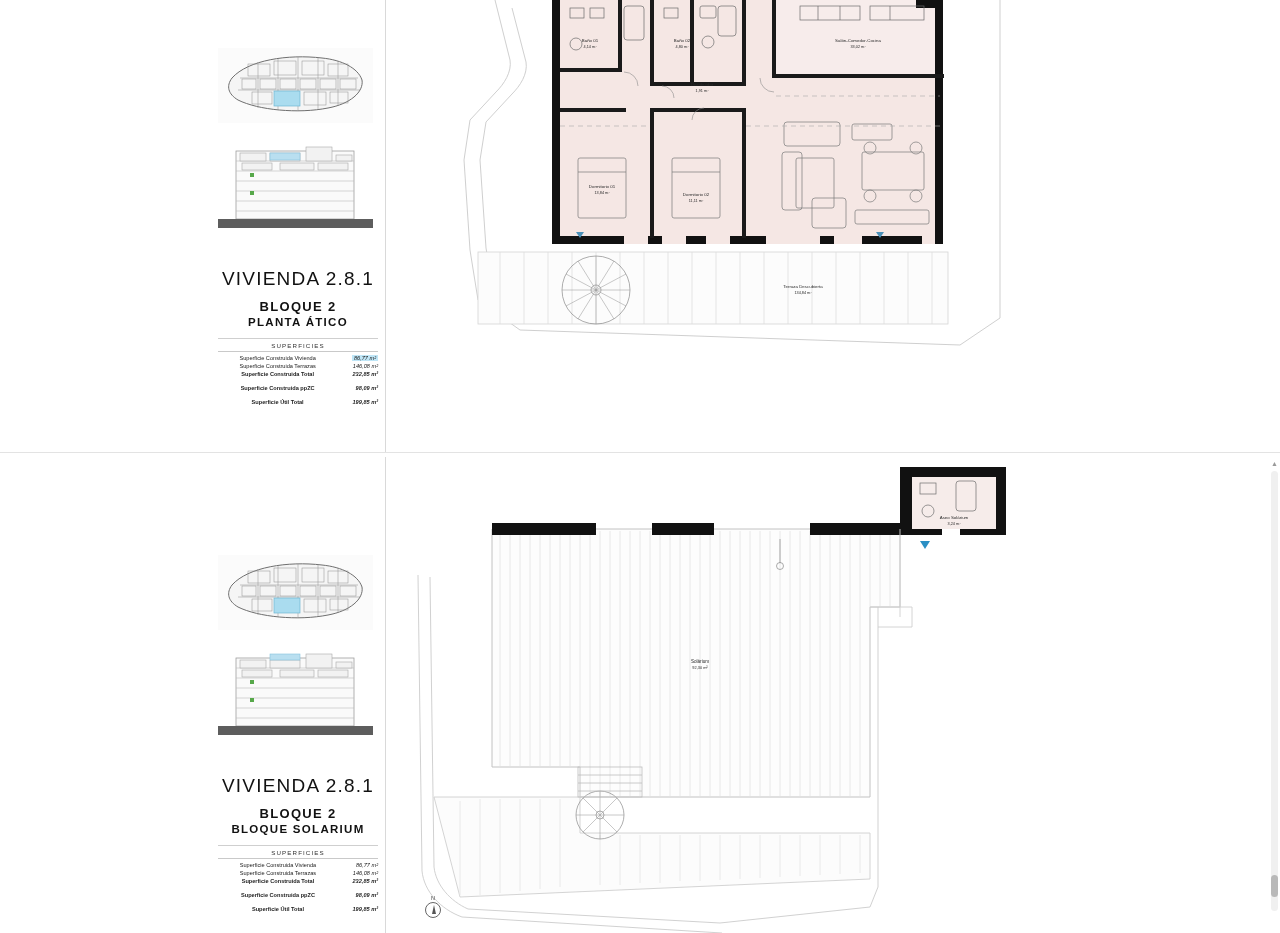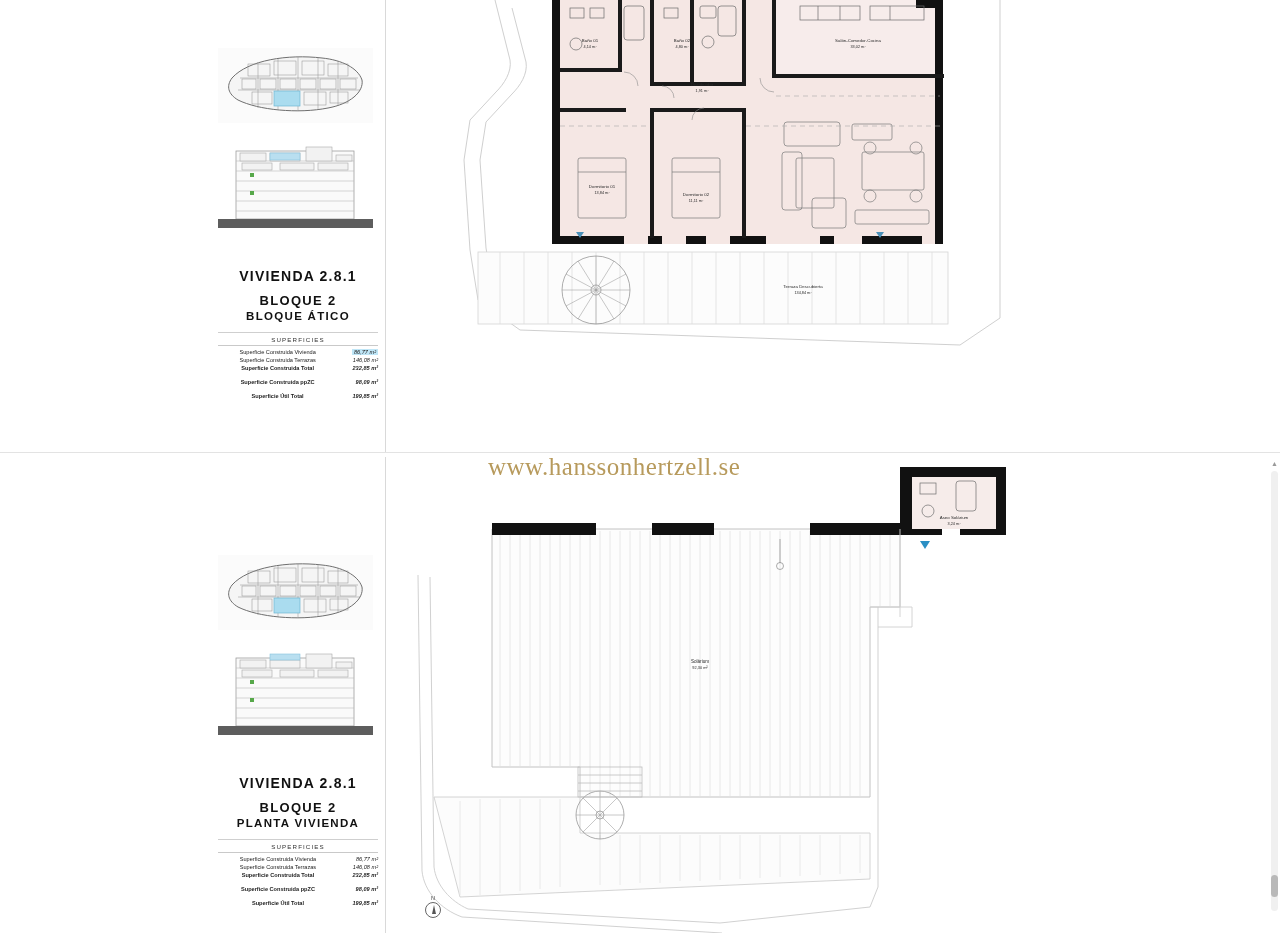--- a/index.html
+++ b/index.html
@@ -61,22 +61,22 @@
     overflow: hidden;
   }
 
   .title-block {
     position: absolute;
     left: 218px;
     width: 160px;
     text-align: center;
   }
   .vivienda {
-    font-size: 14px;
-    font-weight: bold;
+    font-size: 19px;
+    font-weight: normal;
     letter-spacing: 1.2px;
     color: #111;
     margin: 0 0 9px 0;
   }
   .bloque {
     font-size: 13px;
     font-weight: bold;
     letter-spacing: 1.3px;
     color: #111;
     margin: 0;
@@ -254,21 +254,21 @@
         <rect x="0" y="86" width="155" height="9" fill="#5d5d5d"></rect>
         <rect x="32" y="40" width="4" height="4" fill="#57a84a"></rect>
         <rect x="32" y="58" width="4" height="4" fill="#57a84a"></rect>
       </svg>
     </div>
   </div>
 
   <div class="title-block" style="top:268px;">
     <div class="vivienda">VIVIENDA 2.8.1</div>
     <div class="bloque">BLOQUE 2</div>
-    <div class="planta">BLOQUE ÁTICO</div>
+    <div class="planta">PLANTA ÁTICO</div>
     <hr class="hr-light">
     <div class="superficies-head">SUPERFICIES</div>
     <hr class="sep-line">
     <table class="surf-table">
       <tbody>
           <tr>
         <td>Superficie Construida Vivienda</td>
         <td class="val"><span class="hilite">86,77 m²</span></td>
       </tr>
       <tr>
@@ -517,21 +517,21 @@
         <rect x="0" y="86" width="155" height="9" fill="#5d5d5d"></rect>
         <rect x="32" y="40" width="4" height="4" fill="#57a84a"></rect>
         <rect x="32" y="58" width="4" height="4" fill="#57a84a"></rect>
       </svg>
     </div>
   </div>
 
   <div class="title-block" style="top:318px;">
     <div class="vivienda">VIVIENDA 2.8.1</div>
     <div class="bloque">BLOQUE 2</div>
-    <div class="planta">PLANTA VIVIENDA</div>
+    <div class="planta">BLOQUE SOLARIUM</div>
     <hr class="hr-light">
     <div class="superficies-head">SUPERFICIES</div>
     <hr class="sep-line">
     <table class="surf-table">
       <tbody>
           <tr>
         <td>Superficie Construida Vivienda</td>
         <td class="val">86,77 m²</td>
       </tr>
       <tr>
@@ -547,21 +547,20 @@
         <td class="val">98,09 m²</td>
       </tr>
       <tr class="bold spaced">
         <td>Superficie Útil Total</td>
         <td class="val">199,85 m²</td>
       </tr>
     </tbody>
       </table>
   </div>
 
-  <div class="watermark" style="left:488px; top:-4px;">www.hanssonhertzell.se</div>
 
   <div class="canvas" style="left:400px; top:10px; width:650px; height:466px;">
     <svg width="650" height="466" viewBox="0 0 650 466">
 
       <g fill="none" stroke="#cccccc" stroke-width="0.9">
         <path d="M30,110 L34,400 C36,418 50,434 68,442 L320,456 L470,440 L478,420 L478,120"></path>
         <path d="M18,108 L22,404 C24,424 40,442 62,450 L322,466"></path>
       </g>
 
       <path d="M92,62 L500,62 L500,140 L470,140 L470,330 L180,330 L180,300 L92,300 Z" fill="#fdfdfd" stroke="#c2c2c2" stroke-width="1"></path>

